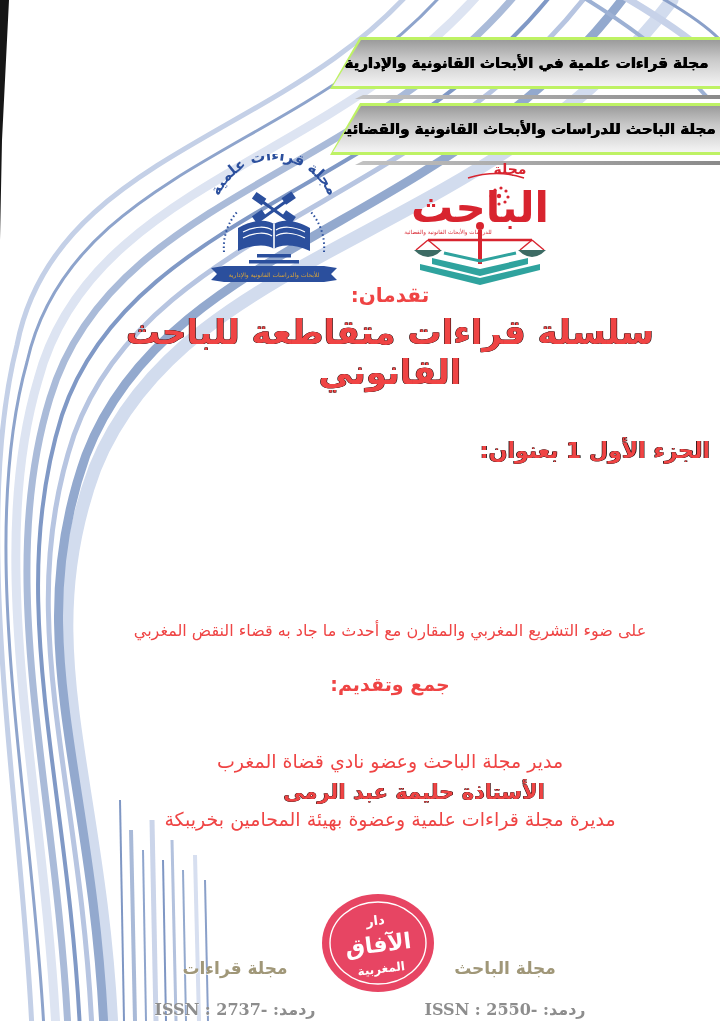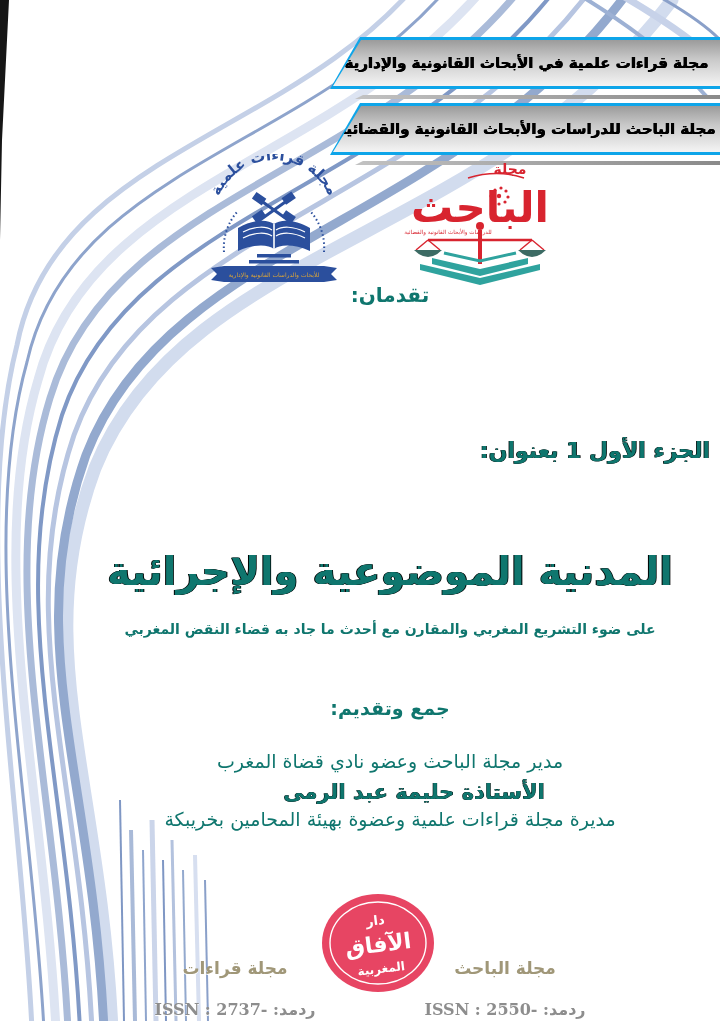--- a/index.html
+++ b/index.html
@@ -1,38 +1,38 @@
 <!DOCTYPE html>
 <html lang="ar"><head>
 <meta charset="utf-8">
 <style>
   html,body{margin:0;padding:0;background:#e9e9e9;}
   .page{position:relative;width:720px;height:1021px;margin:0 auto;background:#ffffff;overflow:hidden;
         font-family:"DejaVu Sans",sans-serif;}
   .swoosh{position:absolute;left:0;top:0;z-index:0;}
   
-  .banner{position:absolute;left:330px;right:0;height:52px;background:#0ea5e9;z-index:2;
+  .banner{position:absolute;left:330px;right:0;height:52px;background:#bef264;z-index:2;
           clip-path:polygon(30px 0,100% 0,100% 100%,0 100%);}
   .banner .inner{position:absolute;top:3px;bottom:3px;left:3px;right:0;
           background:linear-gradient(180deg,#9b9b9b 0%,#c9c9c9 42%,#f4f4f4 100%);
           clip-path:polygon(28px 0,100% 0,100% 100%,0 100%);
           display:flex;align-items:center;justify-content:center;}
   .banner .label{direction:rtl;color:#000;font-weight:bold;font-size:15px;letter-spacing:0;
           text-shadow:0.35px 0 #000,-0.35px 0 #000;white-space:nowrap;}
   .banner-shadow{position:absolute;right:0;height:4px;z-index:1;
           background:linear-gradient(90deg,#c2c2c2,#8a8a8a);
           clip-path:polygon(8px 0,100% 0,100% 100%,0 100%);}
   
-  .txt{position:absolute;left:70px;width:640px;text-align:center;direction:rtl;color:#0f766e;z-index:3;}
+  .txt{position:absolute;left:70px;width:640px;text-align:center;direction:rtl;color:#ef4444;z-index:3;}
   .presented{font-size:20px;font-weight:bold;}
   .series{font-size:34px;font-weight:bold;text-shadow:0.5px 0 #000,-0.5px 0 #000;}
   .part{font-size:22px;font-weight:bold;text-align:right;padding-right:72px;
         text-shadow:0.6px 0 #000,-0.6px 0 #000;}
   .title{font-size:40px;font-weight:bold;text-shadow:0.9px 0 #000,-0.9px 0 #000,0 0.4px #000;}
-  .subtitle{font-size:14px;font-weight:bold;font-family:"DejaVu Serif","DejaVu Sans",serif;}
+  .subtitle{font-size:16px;font-weight:normal;font-family:"DejaVu Serif","DejaVu Sans",serif;}
   .cred-head{font-size:19px;font-weight:bold;}
   .cred-name{font-size:21px;font-weight:bold;text-shadow:0.4px 0 #000,-0.4px 0 #000;}
   .cred-role{font-size:19px;}
   
   .foot-col{position:absolute;width:200px;text-align:center;z-index:3;}
   .foot-name{direction:rtl;font-size:17px;font-weight:bold;color:#a09778;
              text-shadow:0 1px 0 #fff;}
   .foot-issn{direction:rtl;font-size:16px;font-weight:bold;color:#8d8d8d;
              font-family:"DejaVu Serif","DejaVu Sans",serif;text-shadow:0 1px 0 #fff;margin-top:22px;}
   .logo-box{position:absolute;z-index:3;}
@@ -149,25 +149,25 @@
       <path d="M 120 98 Q 134 112 148 98 Z" fill="#3c6b64"></path>
     </g>
     <g>
       <path d="M 34 106 L 82 117 L 130 106 L 130 112 L 82 124 L 34 112 Z" fill="#2fa39e"></path>
       <path d="M 22 112 L 82 126 L 142 112 L 142 118 L 82 133 L 22 118 Z" fill="#2fa39e"></path>
       <path d="M 46 101 L 82 109 L 118 101" stroke="#2fa39e" stroke-width="3" fill="none"></path>
     </g>
   </svg>
 
   <div class="txt presented" style="top:283px;">تقدمان:</div>
+  <div class="txt series" style="top:312px;">سلسلة قراءات متقاطعة للباحث القانوني</div>
   <div class="txt part" style="top:438px;">الجزء الأول 1 بعنوان:</div>
-  <div class="txt title" style="top:548px;">المدنية الموضوعية والإجرائية</div>
   <div class="txt subtitle" style="top:621px;">على ضوء التشريع المغربي والمقارن مع أحدث ما جاد به قضاء النقض المغربي</div>
 
-  <div class="txt cred-head" style="top:697px;">جمع وتقديم:</div>
+  <div class="txt cred-head" style="top:673px;">جمع وتقديم:</div>
   <div class="txt cred-role" style="top:750px;">مدير مجلة الباحث وعضو نادي قضاة المغرب</div>
   <div class="txt cred-name" style="top:780px;margin-left:24px;">الأستاذة حليمة عبد الرمى</div>
   <div class="txt cred-role" style="top:808px;">مديرة مجلة قراءات علمية وعضوة بهيئة المحامين بخريبكة</div>
 
   <svg class="logo-box" style="left:320px;top:892px;" width="116" height="102" viewBox="0 0 116 102">
     <ellipse cx="58" cy="51" rx="56" ry="49" fill="#e74563"></ellipse>
     <ellipse cx="58" cy="51" rx="48" ry="41" fill="none" stroke="#ffffff" stroke-width="1.4"></ellipse>
     <g transform="rotate(-7 58 51)" fill="#ffffff" font-family="DejaVu Sans, sans-serif" font-weight="bold" direction="rtl" text-anchor="middle">
       <text x="58" y="33" font-size="13">دار</text>
       <text x="58" y="60" font-size="22">الآفاق</text>

